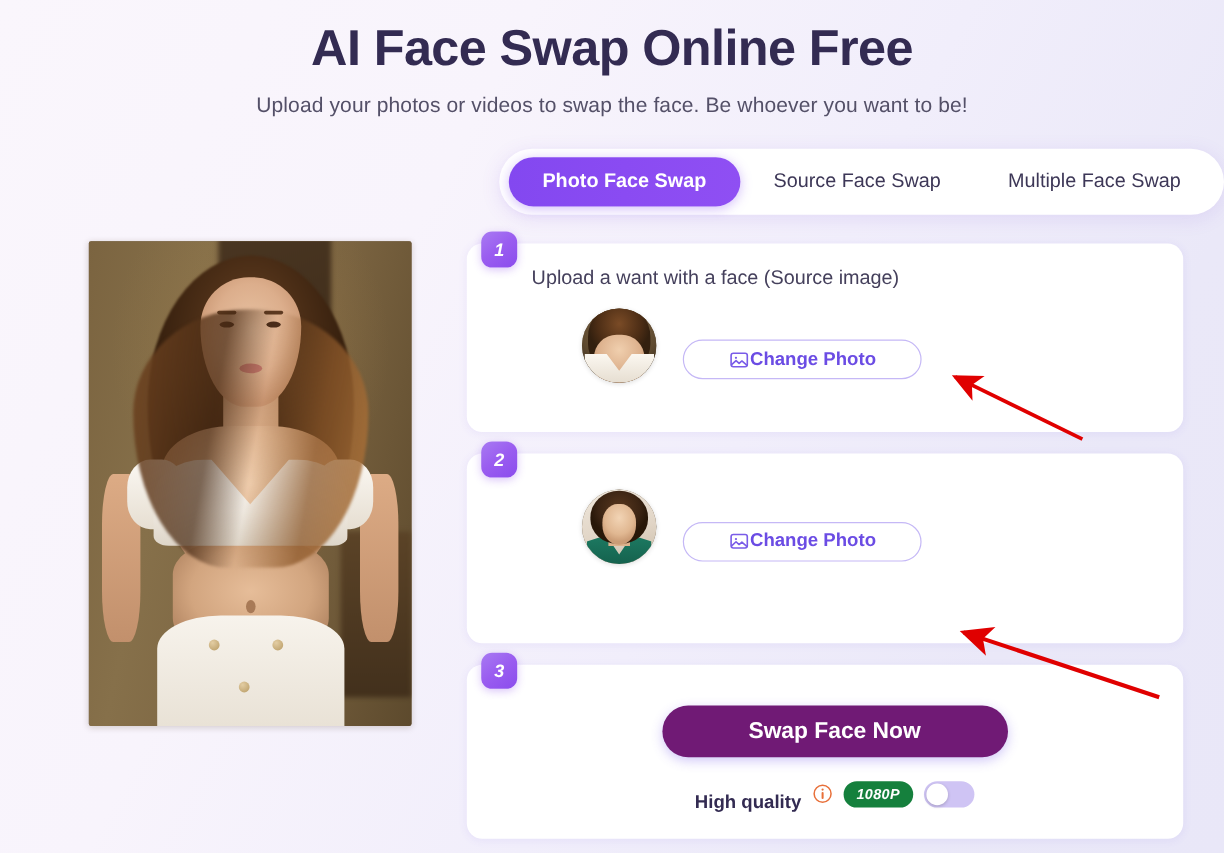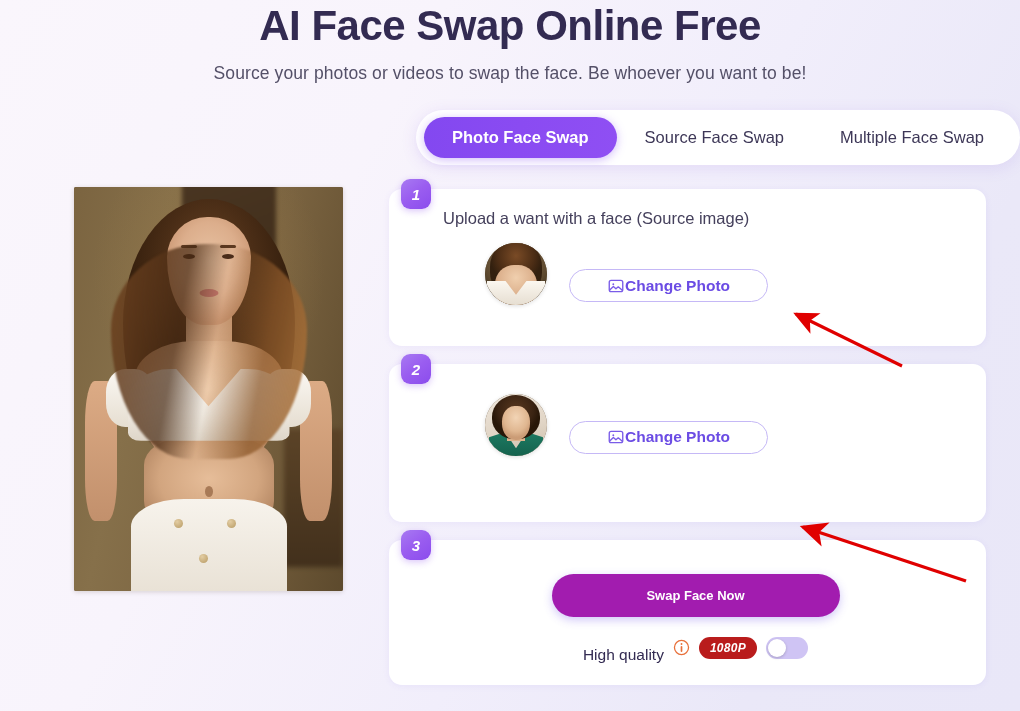--- a/index.html
+++ b/index.html
@@ -7,21 +7,21 @@
     width: 1020px; height: 711px;
     overflow: hidden;
     font-family: "Liberation Sans", sans-serif;
   }
   body {
     background: linear-gradient(118deg, #faf6fc 0%, #f8f4fc 32%, #f1eefb 58%, #eae8f8 80%, #e9e7f8 100%);
     position: relative;
   }
 
   
-  .hero { width: 100%; padding-top: 2px; text-align: center; }
+  .hero { width: 100%; padding-top: 16px; text-align: center; }
   .hero-title {
     font-size: 42px;
     font-weight: 800;
     letter-spacing: -0.5px;
     color: #332b52;
     line-height: 1.12;
   }
   .hero-sub {
     margin-top: 14px;
     font-size: 17.5px;
@@ -266,40 +266,40 @@
     margin-top: 24px;
   }
   .ico-img { width: 18px; height: 18px; flex: none; display: block; }
 
   
   .swap-btn {
     display: block;
     margin: 16px auto 0;
     width: 288px; height: 43px;
     border-radius: 24px;
-    background: #a21caf;
+    background: #701a75;
     color: #ffffff;
-    font-size: 13px;
+    font-size: 19px;
     font-weight: 700;
     border: none;
     cursor: pointer;
     font-family: "Liberation Sans", sans-serif;
     box-shadow: 0 3px 10px rgba(98, 71, 232, 0.3);
   }
   .quality-row {
     display: flex;
     align-items: center;
     justify-content: center;
     gap: 9px;
     margin-top: 14px;
   }
-  .q-label { font-size: 15.5px; font-weight: 400; color: #332b52; margin-top: 15px; }
+  .q-label { font-size: 15.5px; font-weight: 700; color: #332b52; margin-top: 15px; }
   .info-ico { width: 17px; height: 17px; display: block; cursor: pointer; }
   .badge-1080 {
-    background: #b91c1c;
+    background: #15803d;
     color: #ffffff;
     font-size: 12px;
     font-weight: 700;
     font-style: italic;
     padding: 4px 11px;
     border-radius: 11px;
     letter-spacing: 0.3px;
   }
   .toggle {
     width: 42px; height: 22px;
@@ -321,21 +321,21 @@
     position: absolute; left: 0; top: 0;
     width: 1020px; height: 711px;
     pointer-events: none;
   }
 </style>
 </head>
 <body>
 
 <div class="hero">
   <h1 class="hero-title">AI Face Swap Online Free</h1>
-  <p class="hero-sub">Source your photos or videos to swap the face. Be whoever you want to be!</p>
+  <p class="hero-sub">Upload your photos or videos to swap the face. Be whoever you want to be!</p>
 </div>
 
 <div class="tabs-wrap">
   <div class="tabs">
     <div class="tab active">Photo Face Swap</div>
     <div class="tab">Source Face Swap</div>
     <div class="tab">Multiple Face Swap</div>
   </div>
 </div>
 

